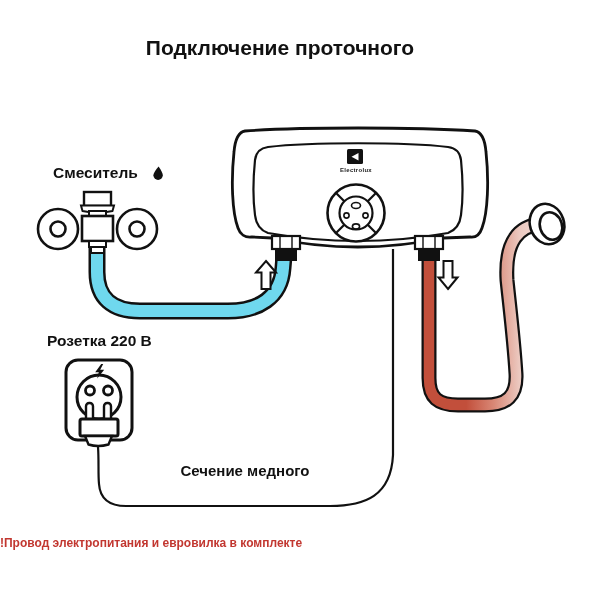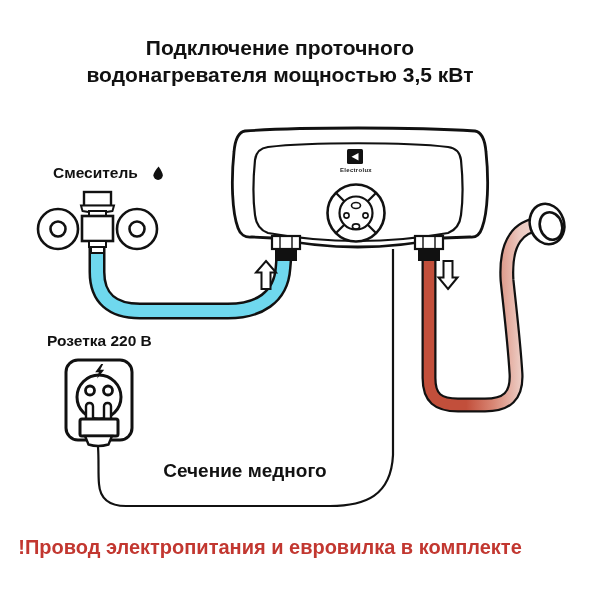--- a/index.html
+++ b/index.html
@@ -12,41 +12,40 @@
     font-size:21px;line-height:27px;font-weight:700;color:#111;
   }
   .figure-label{
     position:absolute;display:flex;align-items:center;gap:14px;
     font-size:15.5px;font-weight:700;color:#111;white-space:nowrap;
   }
   .label-mixer{left:53px;top:164px;}
   .label-socket{left:47px;top:332px;flex-direction:column;}
   .wire-note{
     position:absolute;left:125px;top:461px;width:240px;text-align:center;
-    font-size:19px;line-height:19px;font-weight:700;color:#111;
+    font-size:15px;line-height:19px;font-weight:700;color:#111;
   }
   .brand-text{
     position:absolute;left:325px;top:167px;width:62px;text-align:center;
     font-size:6px;font-weight:700;letter-spacing:.3px;color:#222;
   }
   .footer-warning{
-    position:absolute;left:0;top:536px;width:540px;text-align:center;
-    font-size:20px;font-weight:700;color:#C23730;
+    position:absolute;left:0;top:536px;width:540px;
+    font-size:12px;font-weight:700;color:#C23730;
   }
   svg.scene{position:absolute;left:0;top:0;}
   .icon-inline{display:inline-block;flex:0 0 auto;}
 </style>
 </head>
 <body>
 
 <div class="stage">
 
   <div class="title">
     <div>Подключение проточного</div>
-    <div>водонагревателя мощностью 3,5 кВт</div>
   </div>
 
   <svg class="scene" width="600" height="600" viewBox="0 0 600 600">
     <defs>
       <linearGradient id="hoseGrad" gradientUnits="userSpaceOnUse" x1="429" y1="0" x2="545" y2="0">
         <stop offset="0" stop-color="#C24F3B"></stop>
         <stop offset="0.32" stop-color="#C24F3B"></stop>
         <stop offset="0.56" stop-color="#D98876"></stop>
         <stop offset="0.78" stop-color="#ECC9C0"></stop>
         <stop offset="1" stop-color="#F3DED8"></stop>

